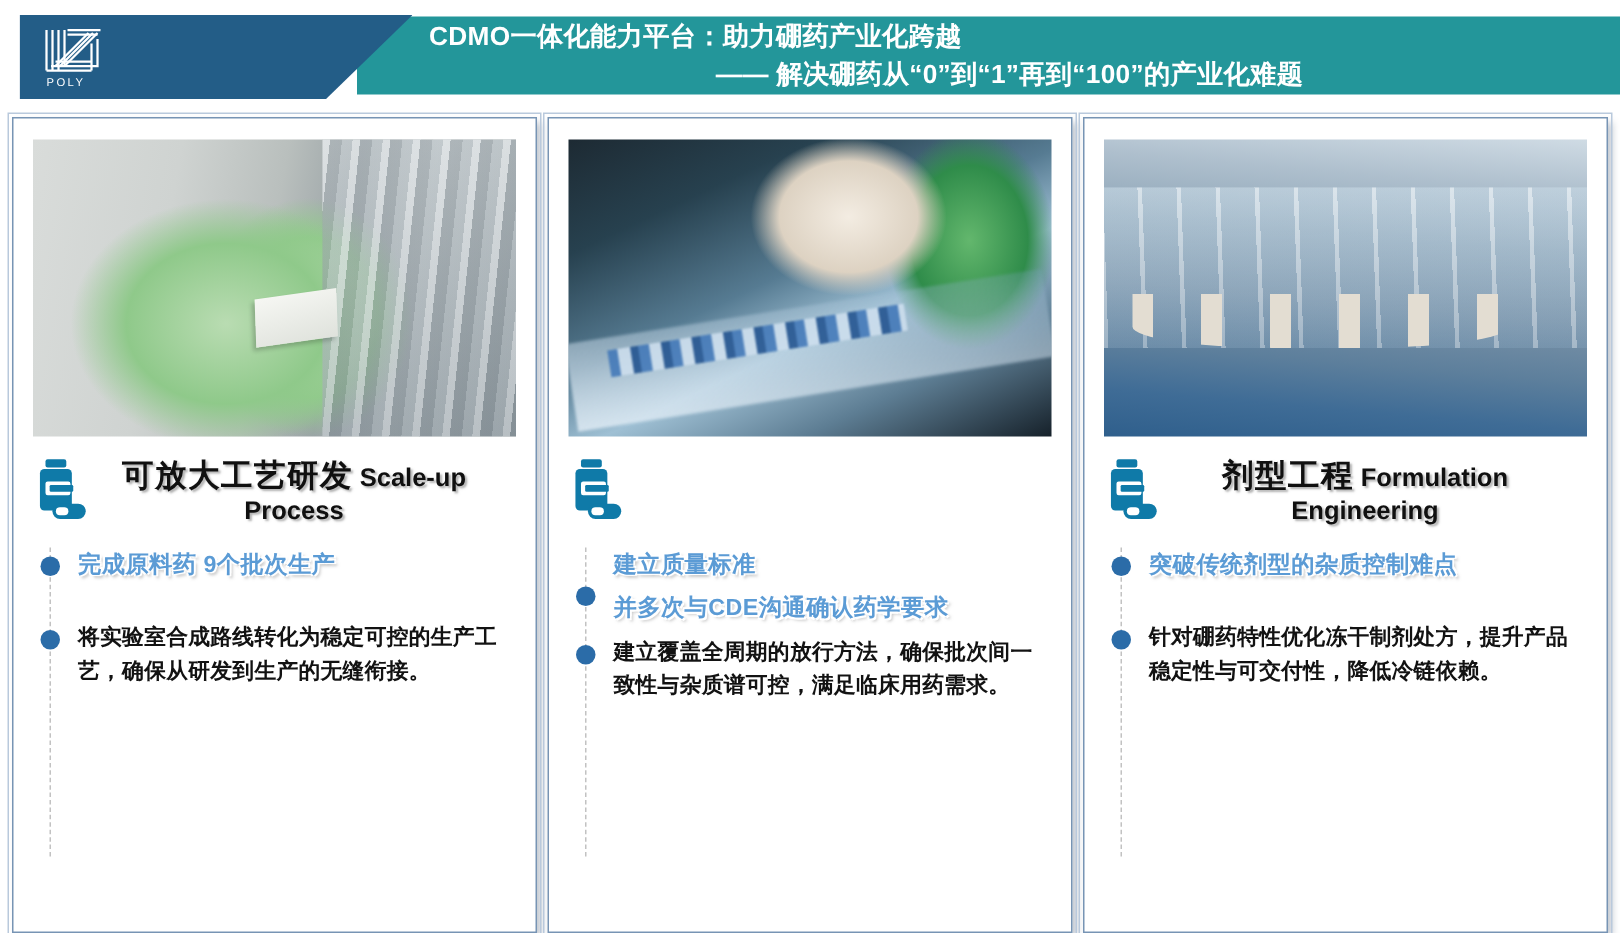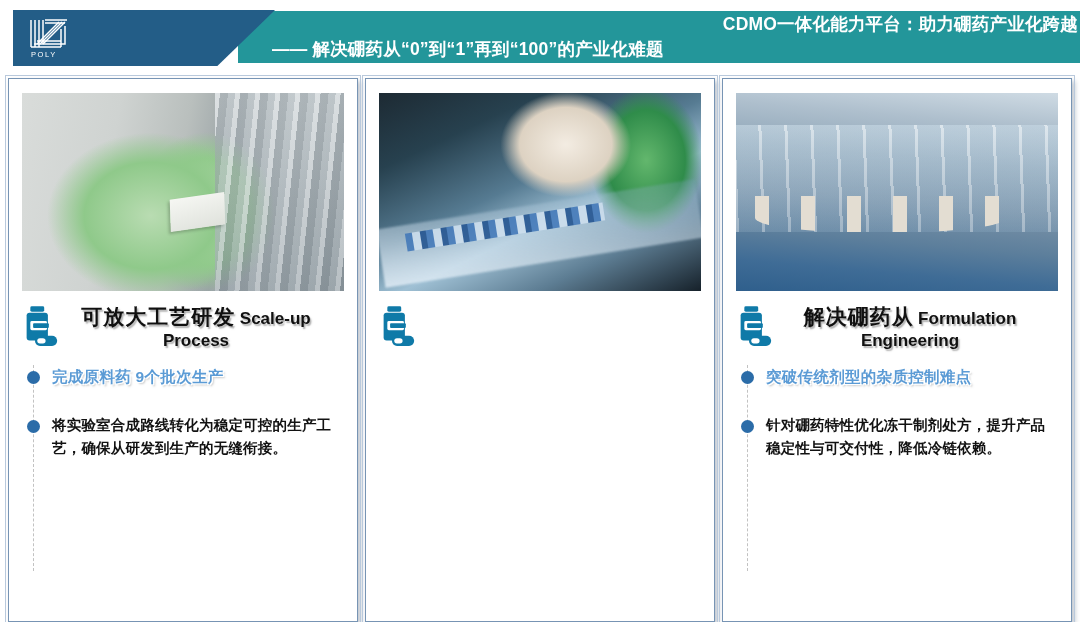--- a/index.html
+++ b/index.html
@@ -50,22 +50,22 @@
     position: absolute;
     left: 272px; top: 12px;
     width: 806px; height: 50px;
     display: flex; flex-direction: column;
     justify-content: center;
     color: #ffffff;
     font-weight: bold;
     font-size: 17.5px;
     line-height: 1.42;
   }
-  .title-line1 { text-align: right; padding-left: 14px; letter-spacing: 0.2px; }
-  .title-line2 { text-align: left; padding-right: 4px; letter-spacing: 0.2px; }
+  .title-line1 { text-align: left; padding-left: 14px; letter-spacing: 0.2px; }
+  .title-line2 { text-align: center; padding-right: 4px; letter-spacing: 0.2px; }
 
   
   .cards {
     position: absolute;
     left: 0; top: 78px;
     width: 1080px; height: 544px;
     display: flex;
     gap: 7px;
     padding: 0 8px;
   }
@@ -309,41 +309,55 @@
           </g>
           <rect x="9" y="17" width="18" height="10" rx="1.6" fill="#ffffff"></rect>
           <rect x="12" y="19.5" width="17" height="5" rx="1" fill="#0f7aa8"></rect>
           <g>
             <rect x="14" y="33" width="24" height="11" rx="5.5" fill="#0f7aa8"></rect>
             <rect x="16.5" y="35.6" width="9" height="5.8" rx="2.9" fill="#ffffff"></rect>
           </g>
         </svg>
       </span>
     </div>
+    <div class="bullets">
+      <span class="dash-line"></span>
+      <div class="bullet b-gap-sm">
+        <span class="dot" style="top:26px"></span>
+        <span class="bullet-hl">建立质量标准</span>
+      </div>
+      <div class="bullet b-gap-sm">
+        <span class="bullet-hl">并多次与CDE沟通确认药学要求</span>
+      </div>
+      <div class="bullet">
+        <span class="dot"></span>
+        <span class="bullet-body">建立覆盖全周期的放行方法，确保批次间一致性与杂质谱可控，满足临床用药需求。</span>
+      </div>
+    </div>
   </div>
 
   <div class="card">
     <div class="photo photo-3"></div>
     <div class="title-row">
       <span class="bottle-icon">
         <svg viewBox="0 0 40 46" width="37" height="43" aria-hidden="true">
           <g fill="#0f7aa8">
             <rect x="9" y="1" width="15" height="6" rx="1.6"></rect>
             <rect x="5" y="8" width="23" height="30" rx="3.2"></rect>
           </g>
           <rect x="9" y="17" width="18" height="10" rx="1.6" fill="#ffffff"></rect>
           <rect x="12" y="19.5" width="17" height="5" rx="1" fill="#0f7aa8"></rect>
           <g>
             <rect x="14" y="33" width="24" height="11" rx="5.5" fill="#0f7aa8"></rect>
             <rect x="16.5" y="35.6" width="9" height="5.8" rx="2.9" fill="#ffffff"></rect>
           </g>
         </svg>
       </span>
       <span class="title-text">
-        <span class="title-cn">解决硼药从</span>
+        <span class="title-cn">剂型工程</span>
         <span class="title-en" style="white-space:pre-line">Formulation
 Engineering</span>
       </span>
     </div>
     <div class="bullets">
       <span class="dash-line"></span>
       <div class="bullet b-gap-lg">
         <span class="dot"></span>
         <span class="bullet-hl">突破传统剂型的杂质控制难点</span>
       </div>

